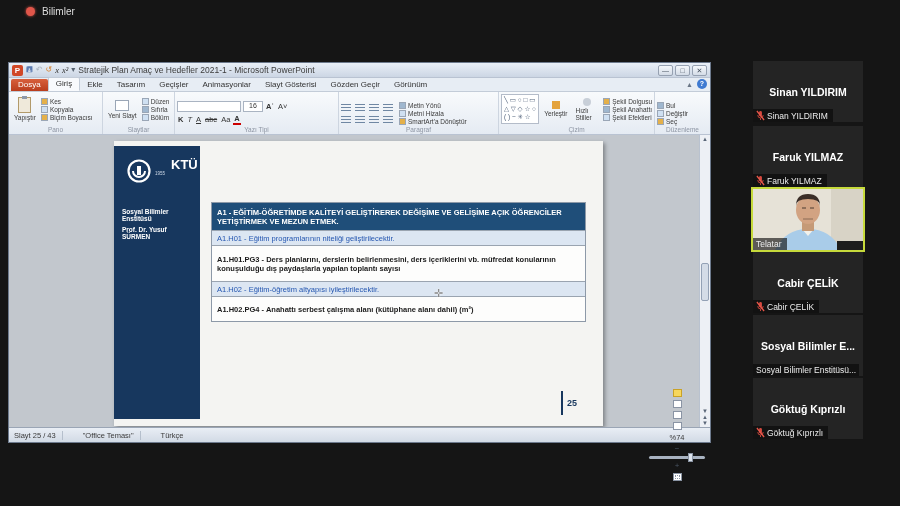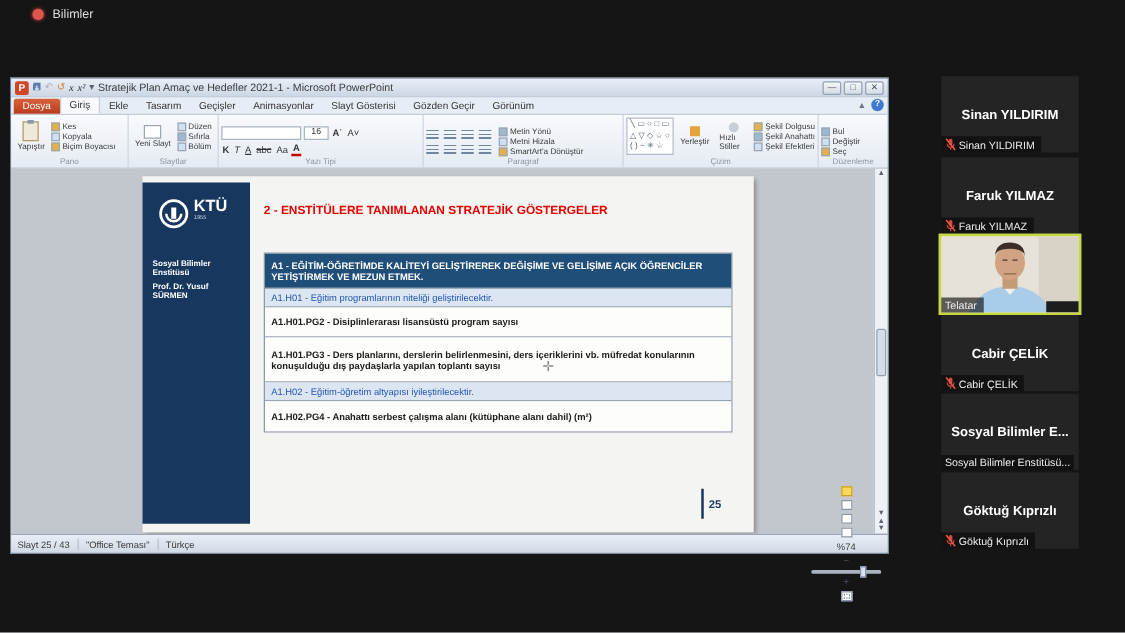--- a/index.html
+++ b/index.html
@@ -79,41 +79,41 @@
   .sb-up { position:absolute; top:1px; left:0; right:0; }
   .sb-thumb { position:absolute; left:1px; right:1px; top:128px; height:38px; background:#d4dce7;
     border:1px solid #93a1b5; border-radius:2px; }
   .sb-bottom { position:absolute; bottom:1px; left:0; right:0; line-height:6px; }
 
   
   .slide { position:absolute; left:105px; top:6px; width:489px; height:285px; background:#f4f4f2;
     box-shadow:2px 2px 4px rgba(0,0,0,0.35); }
   .band { position:absolute; left:0; top:5px; width:86px; height:273px; background:#17375e; }
   .logo { position:absolute; left:12px; top:12px; display:flex; align-items:flex-start; gap:3px; }
-  .logo-text { color:#fff; font-weight:bold; font-size:13px; line-height:1; }
+  .logo-text { color:#fff; font-weight:bold; font-size:13px; line-height:1;margin-left:16px; }
   .logo-sub { color:#cdd8e6; font-size:4.5px; }
   .band-line { color:#fff; font-weight:bold; font-size:6.5px; position:absolute; left:8px; width:72px; }
   .slide-title { position:absolute; left:97px; top:22px; width:372px; color:#e80000; font-weight:bold;
     font-size:9.5px; }
   .tbl { position:absolute; left:97px; top:61px; width:375px; border:1px solid #8d99a8; }
   .trow { border-bottom:1px solid #9aa4b0; font-size:7.5px; padding:2px 5px; display:flex; align-items:center; }
   .trow:last-child { border-bottom:none; }
   .trow.header { background:#1f4e79; color:#fff; font-weight:bold; min-height:28px; }
   .trow.objective { background:#dce6f2; color:#2456b0; min-height:15px; }
   .trow.indicator { background:#fdfdfc; color:#1b1b1b; font-weight:bold; min-height:24px; padding:6px 5px; }
   .trow.tall { min-height:36px; }
   .pagenum { position:absolute; left:447px; top:250px; display:flex; align-items:center; gap:4px; }
   .pagenum .bar { width:2px; height:24px; background:#17375e; }
   .pagenum span { color:#17375e; font-weight:bold; font-size:9px; }
   .cursor { position:absolute; left:320px; top:146px; color:#8a8a8a; font-size:11px;
     text-shadow:0 0 2px #fff; }
 
   .statusbar { position:absolute; left:0; right:0; bottom:0; height:15px; display:flex; align-items:center;
     font-size:7.5px; color:#3a3a3a; background:linear-gradient(#e9eef5,#d2dae5); border-top:1px solid #9aa5b5;
-    padding:0 5px; gap:6px; }
+    padding:0 5px; gap:20px; }
   .sseg { border-right:1px solid #b5bfcc; padding-right:6px; white-space:nowrap; }
   .sright { margin-left:auto; display:flex; align-items:center; gap:3px;flex-direction:column; }
   .vicon { width:9px; height:8px; border:1px solid #8a94a4; background:#fff; }
   .vicon.active { background:#f7d75d; border-color:#c9a227; }
   .zbtn { font-size:8px; color:#4a5563; line-height:1; }
   .ztrack { width:56px; height:3px; background:#a8b2c0; border-radius:2px; position:relative; }
   .zthumb { position:absolute; left:70%; top:-3px; width:5px; height:9px; background:#dde3ec; border:1px solid #8a94a4; }
   .fit-ico { width:9px; height:8px; border:1px solid #8a94a4; background:#fff; position:relative; }
   .fit-ico:before { content:""; position:absolute; inset:1px; border:1px dotted #8a94a4; }
 </style>
@@ -329,26 +329,24 @@
           </svg>
           <div>
             <div class="logo-text">KTÜ</div>
             <div class="logo-sub">1955</div>
           </div>
         </div>
         <div class="band-line" style="top:62px;">Sosyal Bilimler Enstitüsü</div>
         <div class="band-line" style="top:80px;">Prof. Dr. Yusuf SÜRMEN</div>
       </div>
 
-      <div class="slide-title">2 - ENSTİTÜLERE TANIMLANAN STRATEJİK GÖSTERGELER</div>
 
       <div class="tbl" id="slide-table">
           <div class="trow header">A1 - EĞİTİM-ÖĞRETİMDE KALİTEYİ GELİŞTİREREK DEĞİŞİME VE GELİŞİME AÇIK ÖĞRENCİLER YETİŞTİRMEK VE MEZUN ETMEK.</div>
           <div class="trow objective">A1.H01 - Eğitim programlarının niteliği geliştirilecektir.</div>
-          <div class="trow indicator">A1.H01.PG2 - Disiplinlerarası lisansüstü program sayısı</div>
           <div class="trow indicator tall">A1.H01.PG3 - Ders planlarını, derslerin belirlenmesini, ders içeriklerini vb. müfredat konularının konuşulduğu dış paydaşlarla yapılan toplantı sayısı</div>
           <div class="trow objective">A1.H02 - Eğitim-öğretim altyapısı iyileştirilecektir.</div>
           <div class="trow indicator">A1.H02.PG4 - Anahattı serbest çalışma alanı (kütüphane alanı dahil) (m²)</div>
         </div>
 
       <div class="pagenum">
         <div class="bar"></div>
         <span>25</span>
       </div>
 

